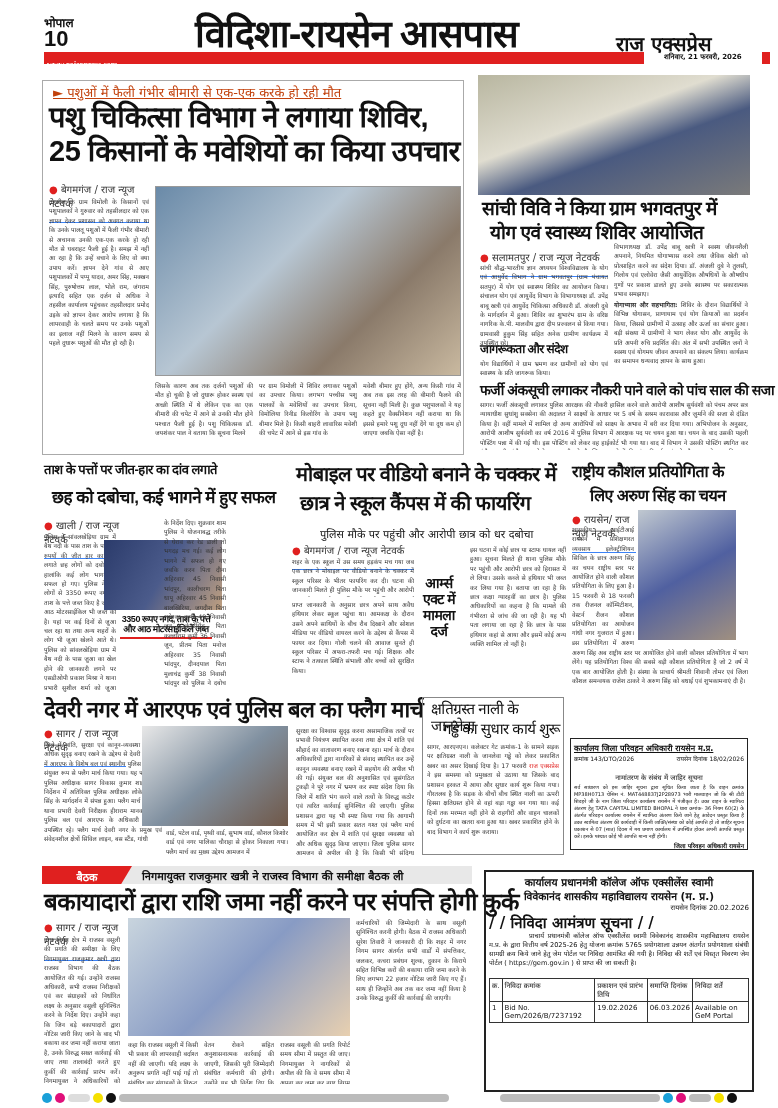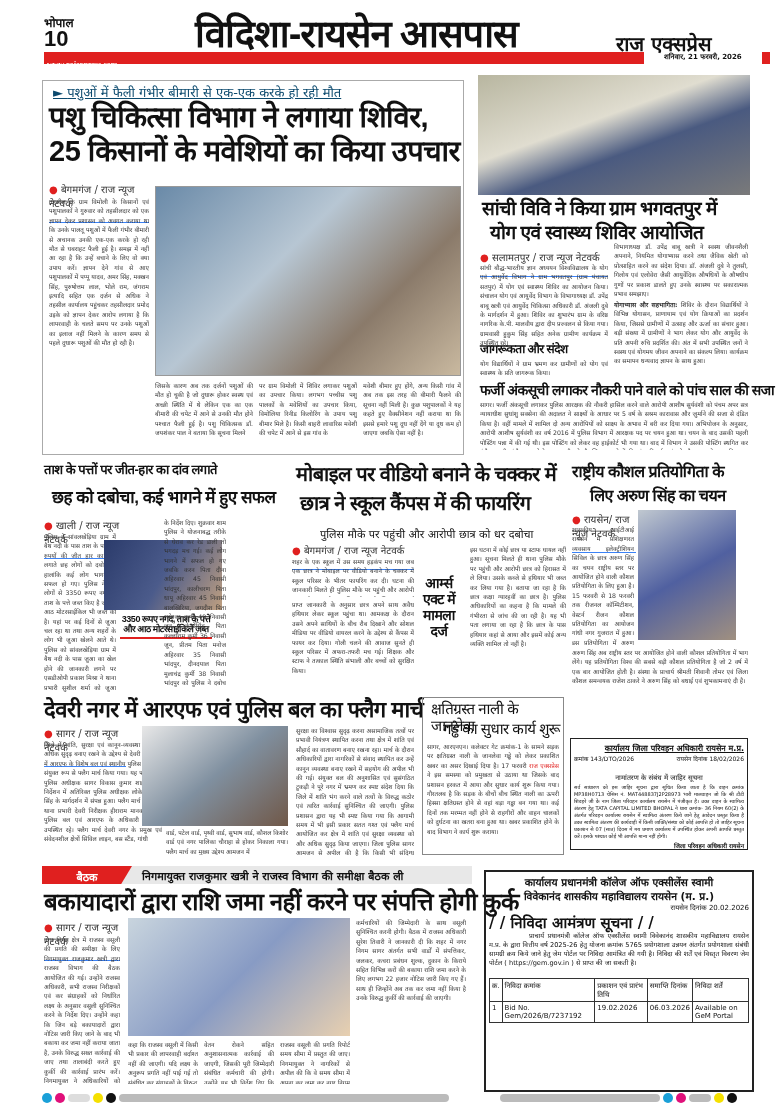--- a/index.html
+++ b/index.html
@@ -6,21 +6,21 @@
 body{width:778px;height:1108px;background:#fff;font-family:"DejaVu Sans","Liberation Sans",sans-serif;color:#111;position:relative;overflow:hidden}
 .abs{position:absolute}
 .mast-city{left:44px;top:14px;font-size:12px;font-weight:bold}
 .mast-page{left:44px;top:26px;font-size:22px;font-weight:bold;font-family:"Liberation Sans",sans-serif}
 .mast-title{left:195px;top:6px;font-size:38px;font-weight:bold;letter-spacing:-1px;font-family:"Liberation Sans",sans-serif}
 .mast-brand{left:616px;top:30px;font-size:20px;font-weight:bold}
 .redbar{left:44px;top:52px;width:600px;height:12px;background:#e0201f}
 .redbar span{color:#fff;font-size:8px;font-family:"Liberation Serif",serif;font-weight:bold;padding-left:3px;line-height:12px}
 .datebox{left:664px;top:52px;font-size:7px;font-weight:bold}
 .redsq{left:762px;top:52px;width:8px;height:12px;background:#e0201f}
-.kicker{font-size:13px;color:#0c4a6e;text-decoration:underline}
+.kicker{font-size:13px;color:#c2410c;text-decoration:underline}
 .hl{font-weight:bold;font-family:"Liberation Sans",sans-serif;letter-spacing:-0.5px;line-height:1.15}
 .byline{font-size:10px;color:#333;border-bottom:1px solid #3b82f6;padding-bottom:12px}
 .byline .dot{color:#e0201f}
 .body-text{font-size:6.2px;line-height:9.4px;color:#333;text-align:justify;overflow:hidden}
 .photo{background:linear-gradient(135deg,#6a8aa8,#b7c6d3 40%,#8a7a6a 70%,#c9b9a0);border:1px solid #999}
 .photo2{background:linear-gradient(160deg,#b8b6a0,#e0ddd0 40%,#4a5a80 60%,#7a7a7a)}
 .photo3{background:linear-gradient(120deg,#2b3b6b,#4b5b8b 50%,#c0a080)}
 .photo4{background:linear-gradient(150deg,#c0c8d0,#5060a0 50%,#a09080)}
 .photo5{background:linear-gradient(140deg,#e8e8e8,#8090a0 50%,#705848)}
 .photo6{background:linear-gradient(135deg,#c9d5de,#889bc4 50%,#e8d0b0)}
@@ -101,21 +101,21 @@
 <div class="abs body-text" style="left:166px;top:828px;width:122px;height:27px">वार्ड, पटेल वार्ड, पृथ्वी वार्ड, सुभाष वार्ड, कौशल किशोर वार्ड एवं नगर पालिका चौराहा से होकर निकाला गया। फ्लैग मार्च का मुख्य उद्देश्य आमजन में</div>
 <div class="abs body-text" style="left:296px;top:726px;width:118px;height:130px">सुरक्षा का विश्वास सुदृढ़ करना असामाजिक तत्वों पर प्रभावी नियंत्रण स्थापित करना तथा क्षेत्र में शांति एवं सौहार्द का वातावरण बनाए रखना रहा। मार्च के दौरान अधिकारियों द्वारा नागरिकों से संवाद स्थापित कर उन्हें कानून व्यवस्था बनाए रखने में सहयोग की अपील भी की गई। संयुक्त बल की अनुशासित एवं सुसंगठित टुकड़ी ने पूरे नगर में भ्रमण कर स्पष्ट संदेश दिया कि जिले में शांति भंग करने वाले तत्वों के विरुद्ध कठोर एवं त्वरित कार्रवाई सुनिश्चित की जाएगी। पुलिस प्रशासन द्वारा यह भी स्पष्ट किया गया कि आगामी समय में भी इसी प्रकार सतत गश्त एवं फ्लैग मार्च आयोजित कर क्षेत्र में शांति एवं सुरक्षा व्यवस्था को और अधिक सुदृढ़ किया जाएगा। जिला पुलिस सागर आमजन से अपील की है कि किसी भी संदिग्ध गतिविधि की सूचना तत्काल पुलिस को दें एवं शांति व्यवस्था बनाए रखने में सहयोग प्रदान करें।</div>
 
 <div class="abs box" style="left:422px;top:697px;width:142px;height:158px">
   <div class="abs hl" style="left:8px;top:2px;font-size:15px;font-weight:normal">क्षतिग्रस्त नाली के जानलेवा</div>
   <div class="abs hl" style="left:20px;top:22px;font-size:15px;font-weight:normal">गड्ढे का सुधार कार्य शुरू</div>
   <div class="abs body-text" style="left:4px;top:44px;width:132px;height:110px"><span>सागर, आरएनएन। कलेक्टर गेट क्रमांक-1 के सामने सड़क पर क्षतिग्रस्त नाली के जानलेवा गड्ढे को लेकर प्रकाशित खबर का असर दिखाई दिया है। 17 फरवरी</span> <span style="color:#e0201f">राज एक्सप्रेस</span> <span>ने इस समस्या को प्रमुखता से उठाया था जिसके बाद प्रशासन हरकत में आया और सुधार कार्य शुरू किया गया। गौरतलब है कि सड़क के बीचों बीच स्थित नाली का ऊपरी हिस्सा क्षतिग्रस्त होने से वहां बड़ा गड्ढा बन गया था। कई दिनों तक मरम्मत नहीं होने से राहगीरों और वाहन चालकों को दुर्घटना का खतरा बना हुआ था। खबर प्रकाशित होने के बाद विभाग ने कार्य शुरू कराया।</span></div>
 </div>
 
 <div class="abs notice" style="left:570px;top:738px;width:178px;height:112px;padding:3px">
-  <div style="font-size:8px;font-weight:bold;text-align:right;text-decoration:underline">कार्यालय जिला परिवहन अधिकारी रायसेन म.प्र.</div>
+  <div style="font-size:8px;font-weight:bold;text-align:left;text-decoration:underline">कार्यालय जिला परिवहन अधिकारी रायसेन म.प्र.</div>
   <div style="display:flex;justify-content:space-between;font-size:6px;margin-top:2px">
     <span><span>क्रमांक</span> <span>143/DTO/2026</span></span>
     <span><span>रायसेन दिनांक</span> <span>18/02/2026</span></span>
   </div>
   <div style="font-size:7px;font-weight:normal;text-align:center;margin-top:10px">नामांतरण के संबंध में जाहिर सूचना</div>
   <div class="body-text" style="font-size:5px;line-height:7px;color:#111;height:58px;margin-top:2px">सर्व साधारण को इस जाहिर सूचना द्वारा सूचित किया जाता है कि वाहन क्रमांक MP38H0713 चेसिस नं. MAT448837J2P28973 भारी मालवाहन जो कि श्री टीटी शिवहरे जी के नाम जिला परिवहन कार्यालय रायसेन में पंजीकृत है। उक्त वाहन के स्वामित्व अंतरण हेतु TATA CAPITAL LIMITED BHOPAL ने धारा क्रमांक- 36 नियम 60(2) के अंतर्गत परिवहन कार्यालय रायसेन में स्वामित्व अंतरण किये जाने हेतु आवेदन प्रस्तुत किया है उक्त स्वामित्व अंतरण की कार्यवाही में किसी व्यक्ति/संस्था को कोई आपत्ति हो तो जाहिर सूचना प्रकाशन से 07 (सात) दिवस में मय प्रमाण कार्यालय में उपस्थित होकर अपनी आपत्ति प्रस्तुत करें। इसके पश्चात कोई भी आपत्ति मान्य नहीं होगी।</div>
   <div style="font-size:6px;font-weight:bold;text-align:right">जिला परिवहन अधिकारी रायसेन</div>
 </div>
 
 <div class="abs baithak-bar" style="left:42px;top:866px;width:430px">

